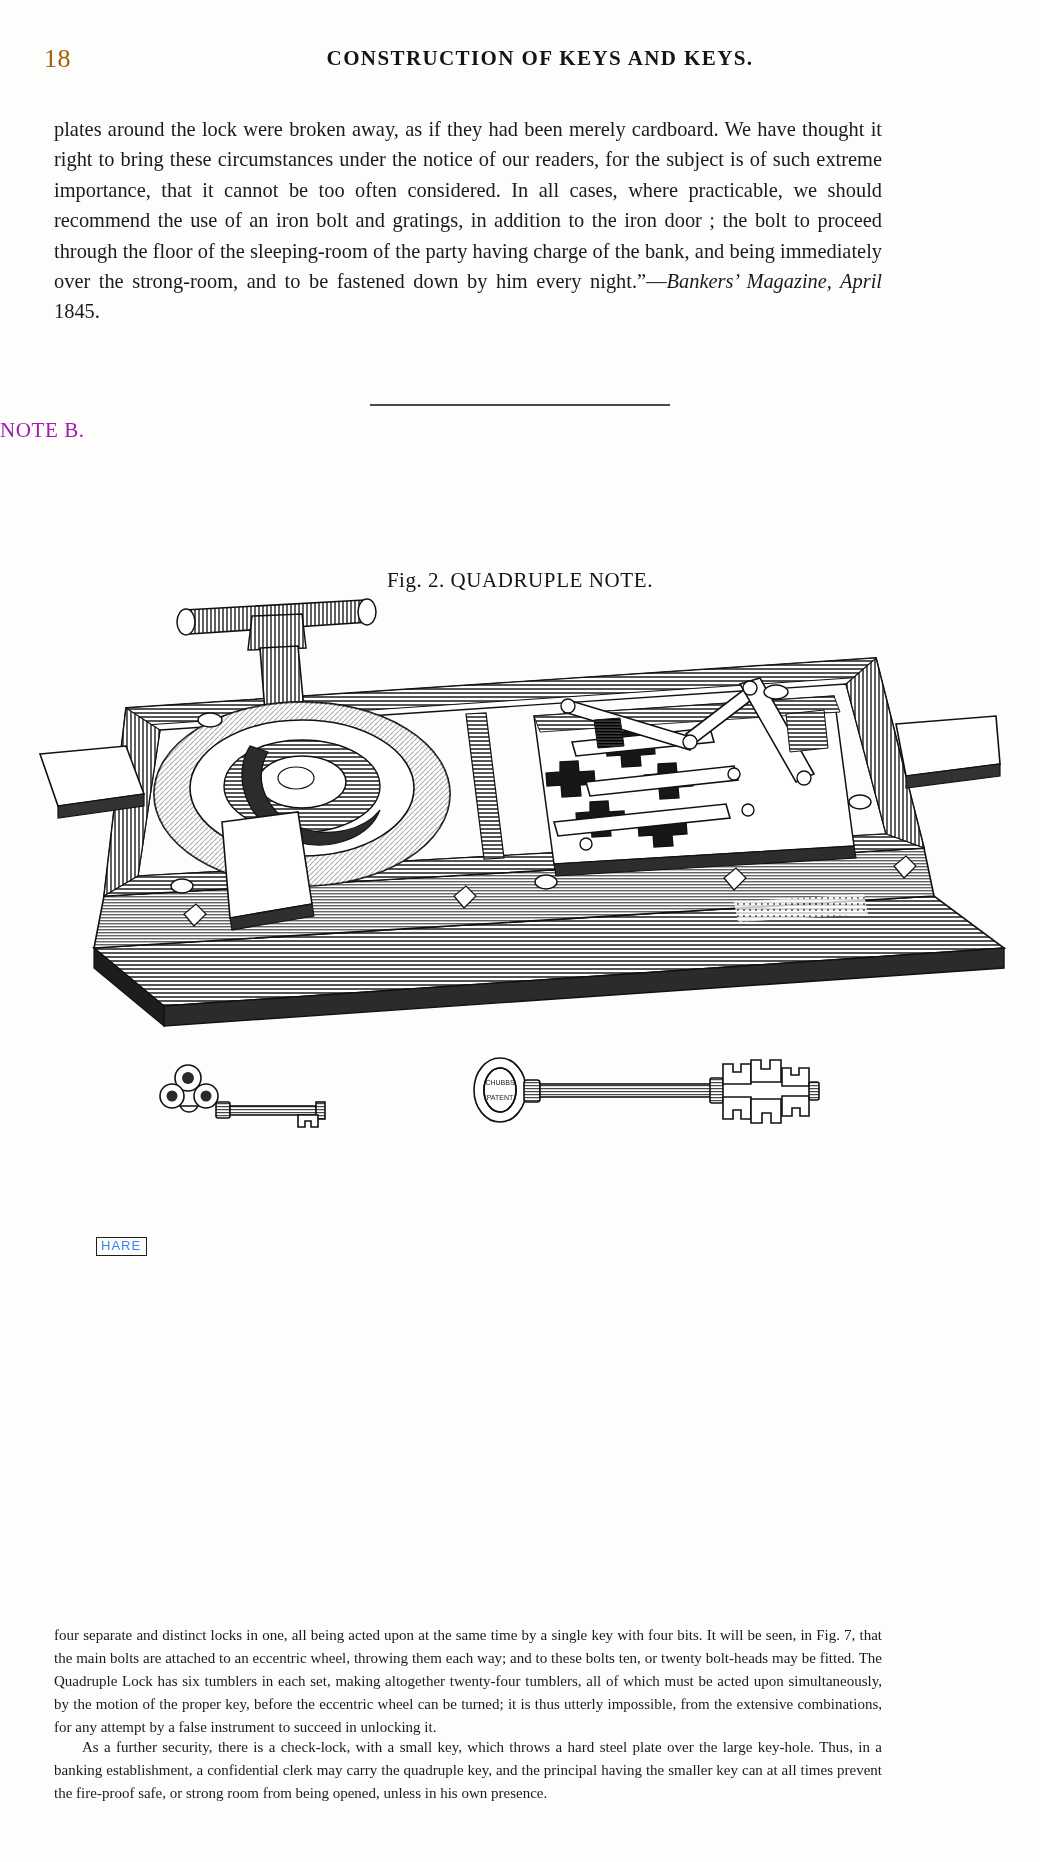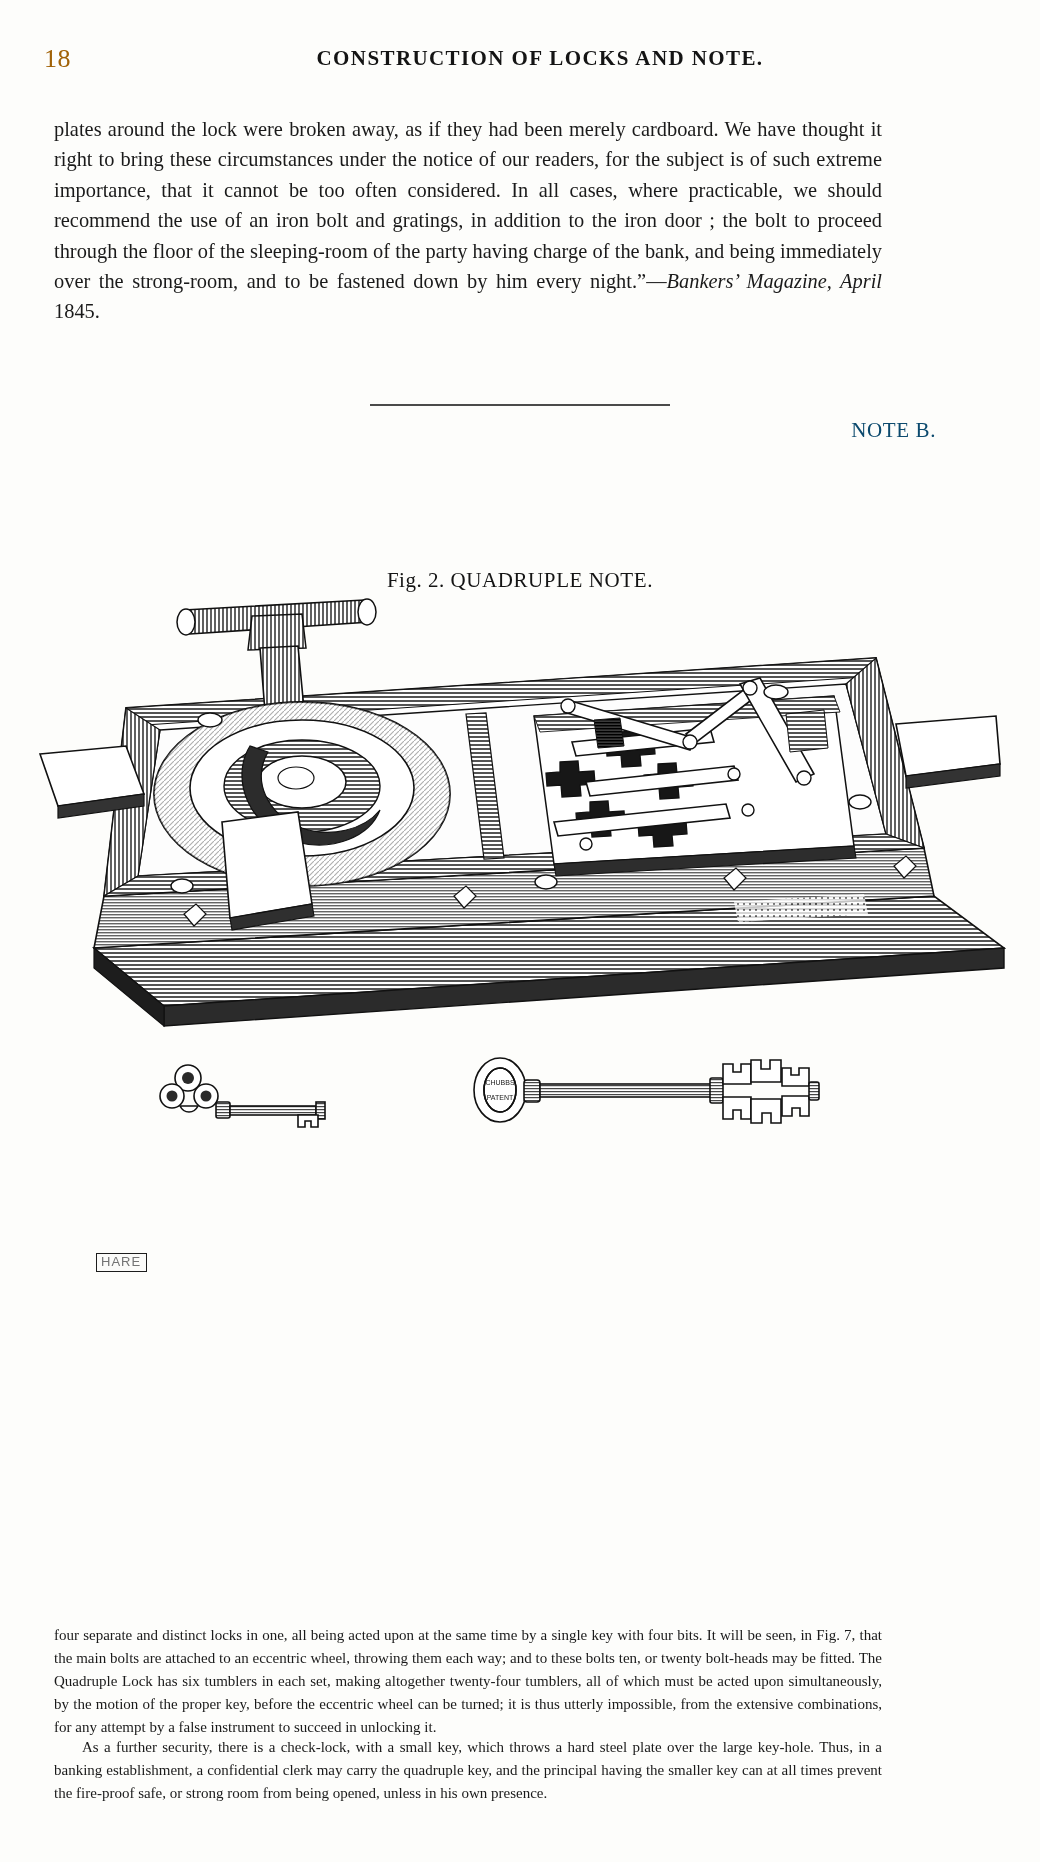--- a/index.html
+++ b/index.html
@@ -95,23 +95,23 @@
     background: #2a2a2a;
     opacity: 0.85;
   }
 
   
   .note-heading {
     position: absolute;
     left: 0;
     top: 418px;
     width: 936px;
-    text-align: right;
+    text-align: left;
     font-size: 21px;
-    color: #0c4a6e;
+    color: #a21caf;
     letter-spacing: 0.4px;
   }
 
   
   .fig-caption {
     position: absolute;
     left: 0;
     top: 568px;
     width: 1040px;
     text-align: center;
@@ -142,34 +142,33 @@
 
   .hare-mark {
     position: absolute;
     left: 96px;
     top: 1237px;
     border: 1.6px solid #1d1d1d;
     padding: 1px 5px 2px 4px;
     font-family: "Liberation Sans", "DejaVu Sans", sans-serif;
     font-size: 13px;
     letter-spacing: 1px;
-    color: #737373;
+    color: #3b82f6;
     background: #fbfbf9;
     line-height: 14px;
-    margin-top: 16px;
   }
 </style>
 </head>
 <body>
 
 <div class="page">
 
   <div class="running-head">
     <span class="folio">18</span>
-    <span class="head-title">CONSTRUCTION OF LOCKS AND NOTE.</span>
+    <span class="head-title">CONSTRUCTION OF KEYS AND KEYS.</span>
   </div>
 
   <div class="textblock" id="para-opening">
     <p class="noindent"><span>plates around the lock were broken away, as if they had been merely cardboard. We have thought it right to bring these circumstances under the notice of our readers, for the subject is of such extreme importance, that it cannot be too often considered. In all cases, where practicable, we should recommend the use of an iron bolt and gratings, in addition to the iron door ; the bolt to proceed through the floor of the sleeping-room of the party having charge of the bank, and being immediately over the strong-room, and to be fastened down by him every night.”—</span><em>Bankers’ Magazine, April</em><span> 1845.</span></p>
   </div>
 
   <div class="rule"></div>
 
   <div class="note-heading">
     <span class="smallcaps">NOTE B.</span>

